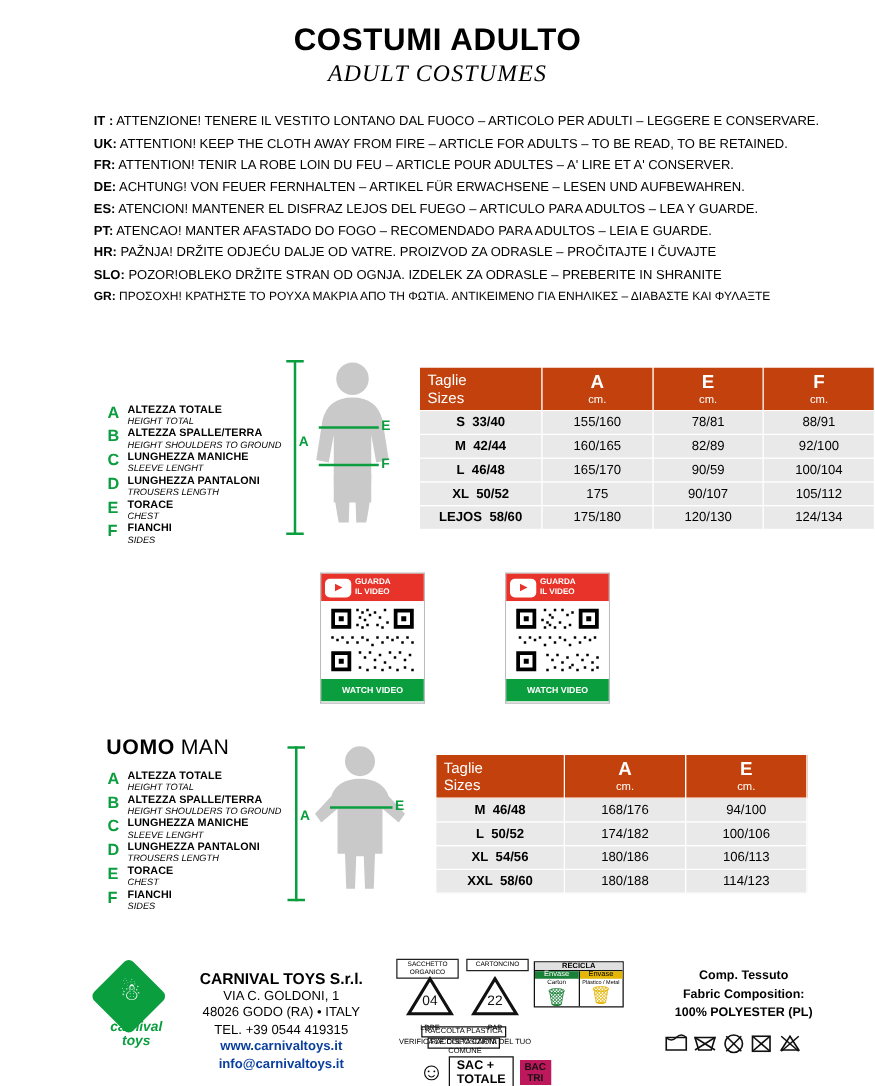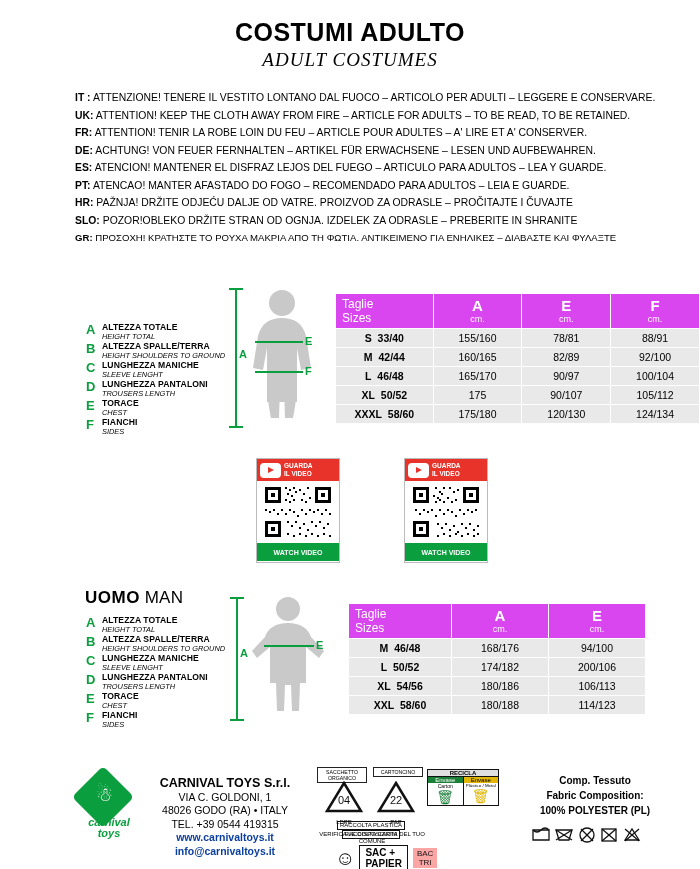--- a/index.html
+++ b/index.html
@@ -93,21 +93,21 @@
     line-height: 8.5px;
   }
 
   
   table.sizes {
     position: absolute;
     border-collapse: collapse;
     font-size: 10px;
   }
   table.sizes th {
-    background: #d946ef;
+    background: #c2410c;
     color: #ffffff;
     font-weight: bold;
     padding: 3px 6px;
     text-align: center;
     vertical-align: middle;
     border: 1px solid #ffffff;
   }
   table.sizes th .big {
     font-size: 15px;
     display: block;
@@ -437,31 +437,31 @@
       </tr>
       <tr>
         <td class="sz"><span>M</span>&nbsp;&nbsp;<span>42/44</span></td>
         <td>160/165</td>
         <td>82/89</td>
         <td>92/100</td>
       </tr>
       <tr>
         <td class="sz"><span>L</span>&nbsp;&nbsp;<span>46/48</span></td>
         <td>165/170</td>
-        <td>90/97</td>
+        <td>90/59</td>
         <td>100/104</td>
       </tr>
       <tr>
         <td class="sz"><span>XL</span>&nbsp;&nbsp;<span>50/52</span></td>
         <td>175</td>
         <td>90/107</td>
         <td>105/112</td>
       </tr>
       <tr>
-        <td class="sz"><span>XXXL</span>&nbsp;&nbsp;<span>58/60</span></td>
+        <td class="sz"><span>LEJOS</span>&nbsp;&nbsp;<span>58/60</span></td>
         <td>175/180</td>
         <td>120/130</td>
         <td>124/134</td>
       </tr>
     </tbody>
   </table>
 
   <div class="qr-panel" style="left:256px; top:440px;">
     <div class="qr-top">
       <div class="yt"></div>
@@ -698,21 +698,21 @@
     </thead>
     <tbody>
       <tr>
         <td class="sz"><span>M</span>&nbsp;&nbsp;<span>46/48</span></td>
         <td>168/176</td>
         <td>94/100</td>
       </tr>
       <tr>
         <td class="sz"><span>L</span>&nbsp;&nbsp;<span>50/52</span></td>
         <td>174/182</td>
-        <td>200/106</td>
+        <td>100/106</td>
       </tr>
       <tr>
         <td class="sz"><span>XL</span>&nbsp;&nbsp;<span>54/56</span></td>
         <td>180/186</td>
         <td>106/113</td>
       </tr>
       <tr>
         <td class="sz"><span>XXL</span>&nbsp;&nbsp;<span>58/60</span></td>
         <td>180/188</td>
         <td>114/123</td>
@@ -782,23 +782,23 @@
             <div style="font-size:4.4px; text-align:center;">Plástico / Metal</div>
             <div style="text-align:center; font-size:14px; color:#e3b505;">🗑</div>
           </div>
         </div>
       </div>
 
       <div style="position:absolute; left:20px; top:80px; width:160px; display:flex; align-items:center;">
         <div style="font-size:20px; line-height:20px; margin-right:4px;">☺</div>
         <div style="border:1px solid #111; padding:1px 5px; font-size:10px; font-weight:bold; line-height:11px; margin-right:5px;">
           <span>SAC +</span><br>
-          <span>PAPIER</span>
-        </div>
-        <div style="background:#fca5a5; color:#111; padding:1px 4px; font-size:8px; font-weight:normal; line-height:9px; text-align:center;">
+          <span>TOTALE</span>
+        </div>
+        <div style="background:#be185d; color:#111; padding:1px 4px; font-size:8px; font-weight:bold; line-height:9px; text-align:center;">
           <span>BAC</span><br>
           <span>TRI</span>
         </div>
       </div>
 
     </div>
 
     <div class="fabric">
       <div>Comp. Tessuto</div>
       <div>Fabric Composition:</div>

